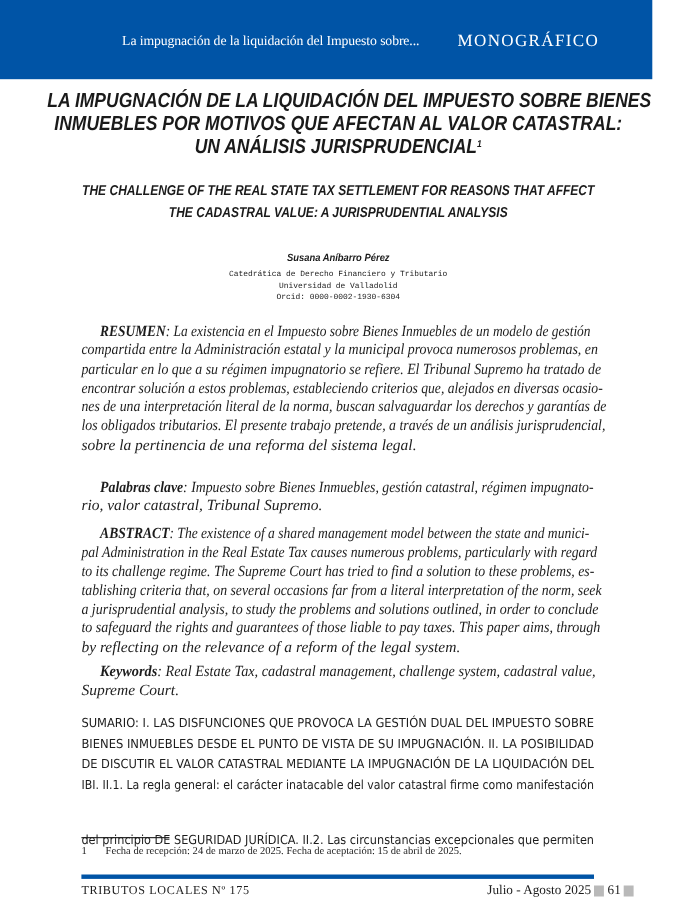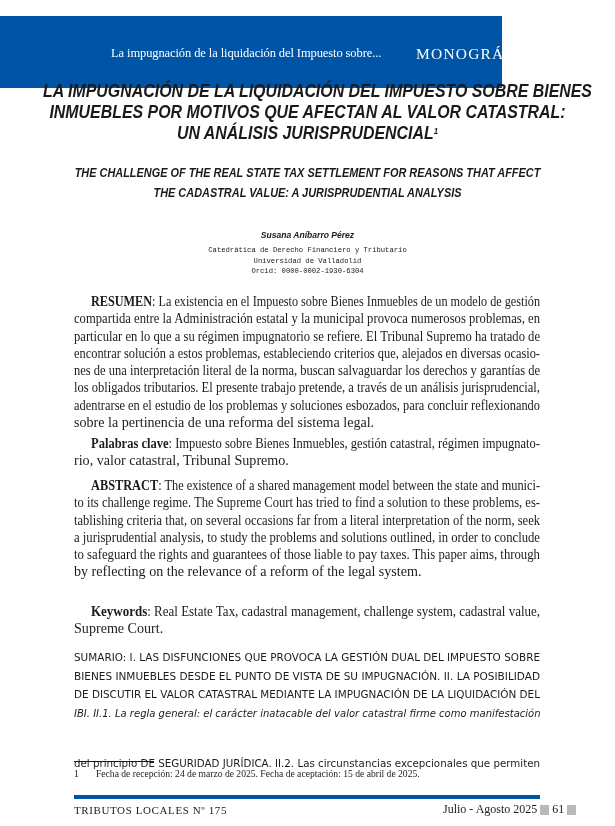--- a/index.html
+++ b/index.html
@@ -1,21 +1,21 @@
 <!DOCTYPE html>
 <html><head>
 <meta charset="utf-8">
 <style>
   html, body { margin: 0; padding: 0; }
   body {
     width: 615px; height: 826px; background: #ffffff; position: relative; overflow: hidden;
     font-family: "Liberation Serif", "DejaVu Serif", serif; color: #1c1c1c;
   }
   .header {
-    position: absolute; left: 0; top: 0; width: 502px; height: 72px; background: #0054a6; margin-top: 16px;
+    position: absolute; left: 0; top: 0; width: 593px; height: 72px; background: #0054a6;
   }
   .header .running-title {
     position: absolute; left: 111px; top: 30px; font-size: 12.5px; color: #ffffff;
     font-family: "Liberation Serif", serif; letter-spacing: -0.1px; white-space: nowrap;
   }
   .header .section {
     position: absolute; left: 416px; top: 29px; font-size: 15.5px; color: #ffffff;
     font-family: "Liberation Serif", serif; letter-spacing: 1.2px; white-space: nowrap;
   }
   .title {
@@ -38,21 +38,21 @@
   }
   .affil {
     position: absolute; left: 0; top: 245px; width: 615px; text-align: center;
     font-family: Liberation Mono, monospace; font-size: 7.2px; line-height: 10.5px; color: #1a1a1a;
   }
   .affil .line { display: block; }
   .block {
     position: absolute; left: 74px; width: 466px;
     font-family: "Liberation Serif", serif; font-size: 14.1px; line-height: 17.3px; color: #1c1c1c;
   }
-  .block .line { display: block; white-space: nowrap; text-align: justify; text-align-last: justify; }
+  .block .line { display: block; white-space: nowrap; text-align: justify; text-align-last: justify; font-style: italic; }
   .block .line.last { text-align-last: left; }
   .block .line.indent { padding-left: 17px; }
   .block b { font-weight: bold; }
   .sumario {
     position: absolute; left: 74px; top: 649px; width: 466px;
     font-family: "DejaVu Sans", sans-serif; font-size: 11.3px; line-height: 18.6px; color: #1c1c1c;
   }
   .sumario .line { display: block; white-space: nowrap; text-align: justify; text-align-last: justify; transform-origin: left; }
   .fn-rule { position: absolute; left: 74px; top: 761px; width: 80px; height: 1px; background: #1c1c1c; }
   .footnote {
@@ -96,48 +96,48 @@
   <span class="line">Orcid: 0000-0002-1930-6304</span>
 </div>
 
 <div class="block" style="top:293px;">
   <span class="line indent" style="display: block;"><span style="white-space: nowrap; display: inline-block; transform-origin: left center; transform: scaleX(0.865751);"><b>RESUMEN</b><span>: La existencia en el Impuesto sobre Bienes Inmuebles de un modelo de gestión</span></span></span>
   <span class="line" style="display: block;"><span style="white-space: nowrap; display: inline-block; transform-origin: left center; transform: scaleX(0.897935);">compartida entre la Administración estatal y la municipal provoca numerosos problemas, en</span></span>
   <span class="line" style="display: block;"><span style="white-space: nowrap; display: inline-block; transform-origin: left center; transform: scaleX(0.893871);">particular en lo que a su régimen impugnatorio se refiere. El Tribunal Supremo ha tratado de</span></span>
   <span class="line" style="display: block;"><span style="white-space: nowrap; display: inline-block; transform-origin: left center; transform: scaleX(0.88005);">encontrar solución a estos problemas, estableciendo criterios que, alejados en diversas ocasio-</span></span>
   <span class="line" style="display: block;"><span style="white-space: nowrap; display: inline-block; transform-origin: left center; transform: scaleX(0.887989);">nes de una interpretación literal de la norma, buscan salvaguardar los derechos y garantías de</span></span>
   <span class="line" style="display: block;"><span style="white-space: nowrap; display: inline-block; transform-origin: left center; transform: scaleX(0.890534);">los obligados tributarios. El presente trabajo pretende, a través de un análisis jurisprudencial,</span></span>
-  <span class="line" style="display: block;"><span style="white-space: nowrap; display: inline-block; transform-origin: left center; transform: scaleX(0.88005);">adentrarse en el estudio de los problemas y soluciones esbozados, para concluir reflexionando</span></span>
   <span class="line last" style="display: block;"><span style="white-space: nowrap;">sobre la pertinencia de una reforma del sistema legal.</span></span>
 </div>
 
 <div class="block" style="top:435px;">
   <span class="line indent" style="display: block;"><span style="white-space: nowrap; display: inline-block; transform-origin: left center; transform: scaleX(0.888559);"><b>Palabras clave</b><span>: Impuesto sobre Bienes Inmuebles, gestión catastral, régimen impugnato-</span></span></span>
   <span class="line last" style="display: block;"><span style="white-space: nowrap;">rio, valor catastral, Tribunal Supremo.</span></span>
 </div>
 
 <div class="block" style="top:477px;">
   <span class="line indent" style="display: block;"><span style="white-space: nowrap; display: inline-block; transform-origin: left center; transform: scaleX(0.874817);"><b>ABSTRACT</b><span>: The existence of a shared management model between the state and munici-</span></span></span>
+  <span class="line" style="display: block;"><span style="white-space: nowrap; display: inline-block; transform-origin: left center; transform: scaleX(0.88336);">pal Administration in the Real Estate Tax causes numerous problems, particularly with regard</span></span>
   <span class="line" style="display: block;"><span style="white-space: nowrap; display: inline-block; transform-origin: left center; transform: scaleX(0.890242);">to its challenge regime. The Supreme Court has tried to find a solution to these problems, es-</span></span>
   <span class="line" style="display: block;"><span style="white-space: nowrap; display: inline-block; transform-origin: left center; transform: scaleX(0.88995);">tablishing criteria that, on several occasions far from a literal interpretation of the norm, seek</span></span>
   <span class="line" style="display: block;"><span style="white-space: nowrap; display: inline-block; transform-origin: left center; transform: scaleX(0.899858);">a jurisprudential analysis, to study the problems and solutions outlined, in order to conclude</span></span>
   <span class="line" style="display: block;"><span style="white-space: nowrap; display: inline-block; transform-origin: left center; transform: scaleX(0.904498);">to safeguard the rights and guarantees of those liable to pay taxes. This paper aims, through</span></span>
   <span class="line last" style="display: block;"><span style="white-space: nowrap;">by reflecting on the relevance of a reform of the legal system.</span></span>
 </div>
 
 <div class="block" style="top:603px;">
   <span class="line indent" style="display: block;"><span style="white-space: nowrap; display: inline-block; transform-origin: left center; transform: scaleX(0.920908);"><b>Keywords</b><span>: Real Estate Tax, cadastral management, challenge system, cadastral value,</span></span></span>
   <span class="line last" style="display: block;"><span style="white-space: nowrap; margin-top: 45px;">Supreme Court.</span></span>
 </div>
 
 <div class="sumario">
   <span class="line" style="display: block;"><span style="white-space: nowrap; display: inline-block; transform-origin: left center; transform: scaleX(0.923572);">SUMARIO: I. LAS DISFUNCIONES QUE PROVOCA LA GESTIÓN DUAL DEL IMPUESTO SOBRE</span></span>
   <span class="line" style="display: block;"><span style="white-space: nowrap; display: inline-block; transform-origin: left center; transform: scaleX(0.929241);">BIENES INMUEBLES DESDE EL PUNTO DE VISTA DE SU IMPUGNACIÓN. II. LA POSIBILIDAD</span></span>
   <span class="line" style="display: block;"><span style="white-space: nowrap; display: inline-block; transform-origin: left center; transform: scaleX(0.922088);">DE DISCUTIR EL VALOR CATASTRAL MEDIANTE LA IMPUGNACIÓN DE LA LIQUIDACIÓN DEL</span></span>
-  <span class="line" style="display: block; font-style: italic;"><span style="white-space: nowrap; display: inline-block; transform-origin: left center; transform: scaleX(0.886458);">IBI. II.1. La regla general: el carácter inatacable del valor catastral firme como manifestación</span></span>
+  <span class="line" style="display: block;"><span style="white-space: nowrap; display: inline-block; transform-origin: left center; transform: scaleX(0.886458);">IBI. II.1. La regla general: el carácter inatacable del valor catastral firme como manifestación</span></span>
   <span class="line" style="display: block; margin-top: 32px;"><span style="white-space: nowrap; display: inline-block; transform-origin: left center; transform: scaleX(0.909546);">del principio DE SEGURIDAD JURÍDICA. II.2. Las circunstancias excepcionales que permiten</span></span>
 </div>
 
 <div class="fn-rule"></div>
 <div class="footnote">
   <span class="num">1</span><span>Fecha de recepción: 24 de marzo de 2025. Fecha de aceptación: 15 de abril de 2025.</span>
 </div>
 
 <div class="footer-bar"></div>
 <div class="journal">TRIBUTOS LOCALES Nº 175</div>

